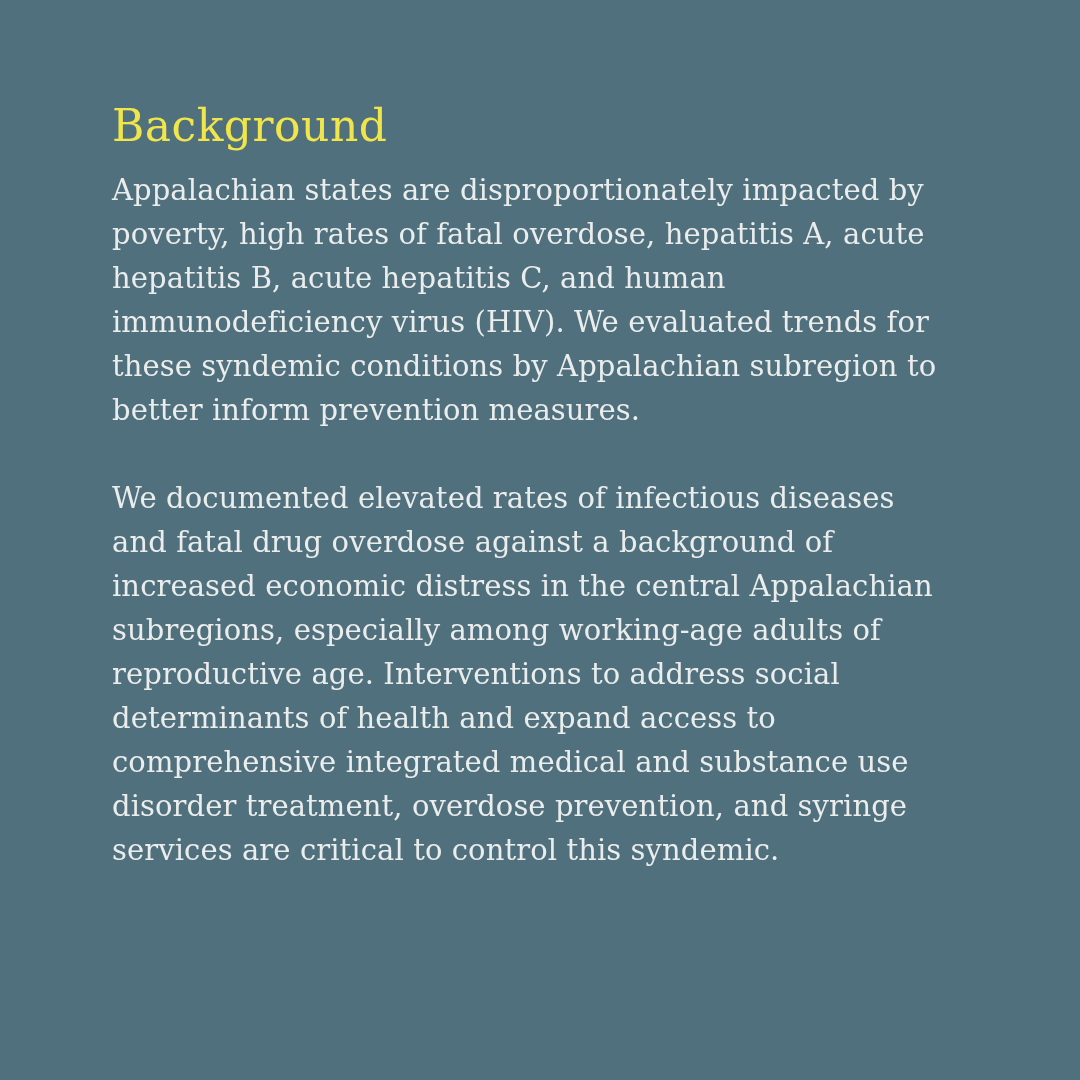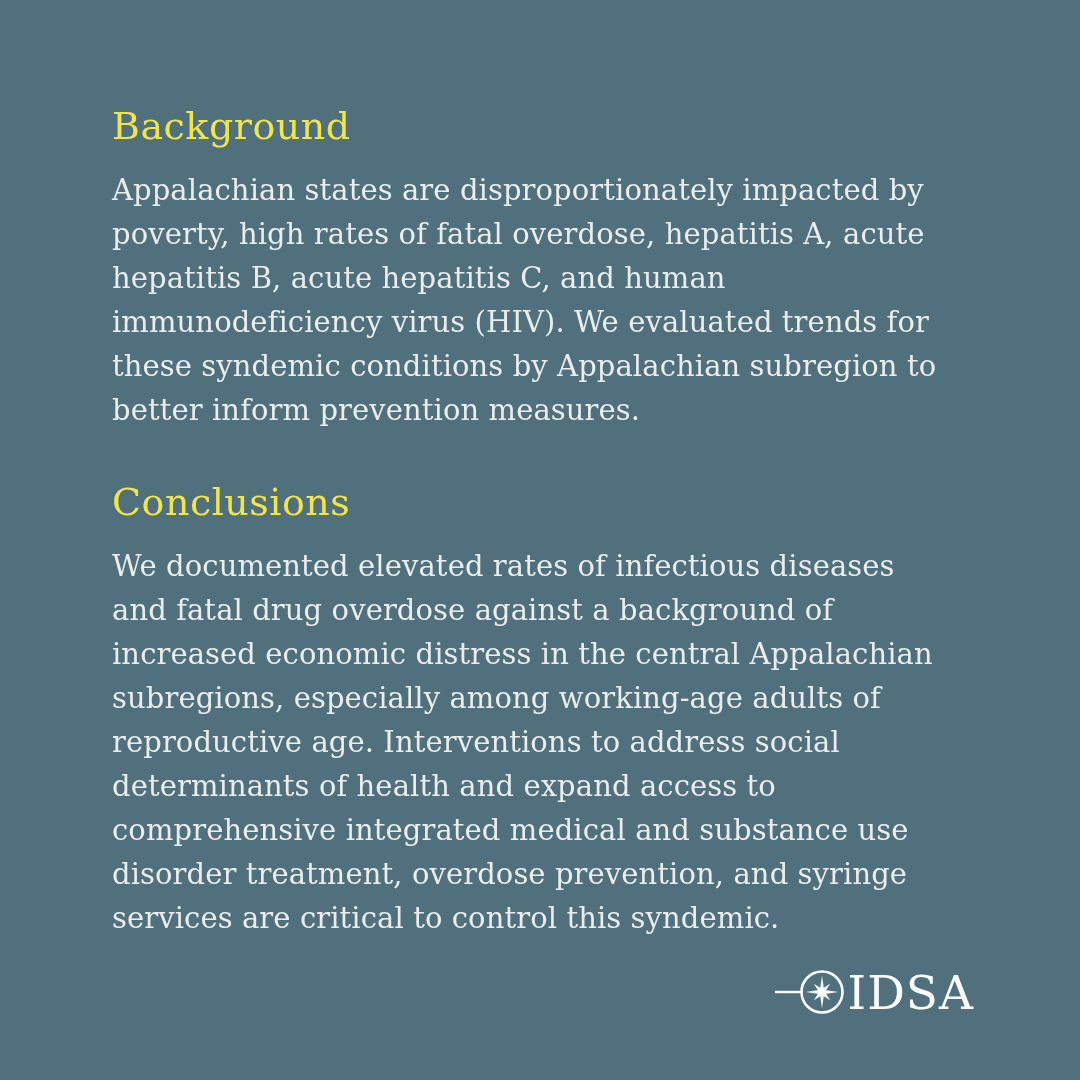--- a/index.html
+++ b/index.html
@@ -12,21 +12,21 @@
     width: 1080px;
     height: 1080px;
     background: #50707E;
     box-sizing: border-box;
     padding: 100px 104px 0 112px;
     font-family: "DejaVu Serif", "Liberation Serif", serif;
     overflow: hidden;
   }
   .section-heading {
     margin: 0 0 12px 0;
-    font-size: 38px;
+    font-size: 44px;
     line-height: 52px;
     font-weight: normal;
     color: #F0E54A;
     letter-spacing: 0.5px;
   }
   .section-body {
     margin: 16px 0 44px 0;
     font-size: 29px;
     line-height: 44px;
     color: #EAEDEC;
@@ -61,34 +61,25 @@
 
   <h1 class="section-heading">Background</h1>
 
   <p class="section-body">Appalachian states are disproportionately impacted by
 poverty, high rates of fatal overdose, hepatitis A, acute
 hepatitis B, acute hepatitis C, and human
 immunodeficiency virus (HIV). We evaluated trends for
 these syndemic conditions by Appalachian subregion to
 better inform prevention measures.</p>
 
-  <h1 class="section-heading">Conclusions</h1>
 
   <p class="section-body">We documented elevated rates of infectious diseases
 and fatal drug overdose against a background of
 increased economic distress in the central Appalachian
 subregions, especially among working-age adults of
 reproductive age. Interventions to address social
 determinants of health and expand access to
 comprehensive integrated medical and substance use
 disorder treatment, overdose prevention, and syringe
 services are critical to control this syndemic.</p>
 
-  <div class="logo">
-    <svg class="logo-mark" width="70" height="48" viewBox="0 0 70 48">
-      <line x1="0" y1="24" x2="28" y2="24" stroke="#FAFCFB" stroke-width="2.4"></line>
-      <circle cx="47" cy="24" r="20.5" fill="none" stroke="#FAFCFB" stroke-width="2.6"></circle>
-      <path fill="#FAFCFB" transform="translate(47,24)" d="M 0,-16.5 L 1.72,-4.16 L 8.13,-8.13 L 4.16,-1.72 L 16.5,0 L 4.16,1.72 L 8.13,8.13 L 1.72,4.16 L 0,16.5 L -1.72,4.16 L -8.13,8.13 L -4.16,1.72 L -16.5,0 L -4.16,-1.72 L -8.13,-8.13 L -1.72,-4.16 Z"></path>
-    </svg>
-    <span class="logo-text">IDSA</span>
-  </div>
 
 </div>
 
 </body></html>

